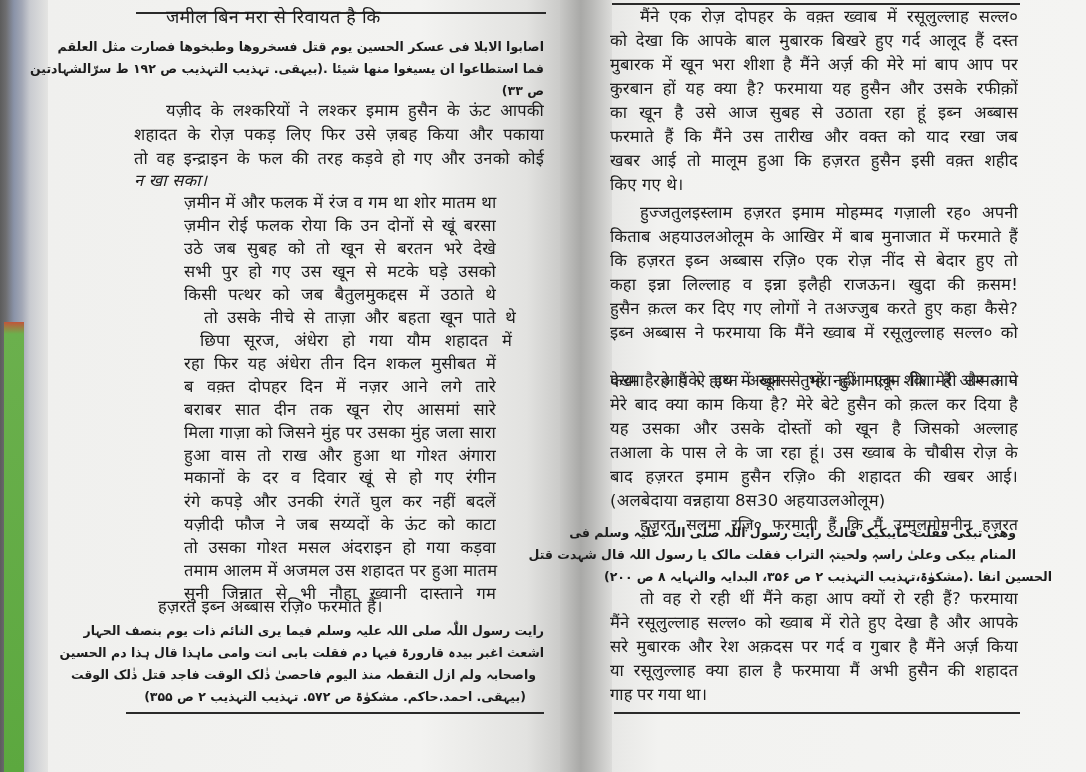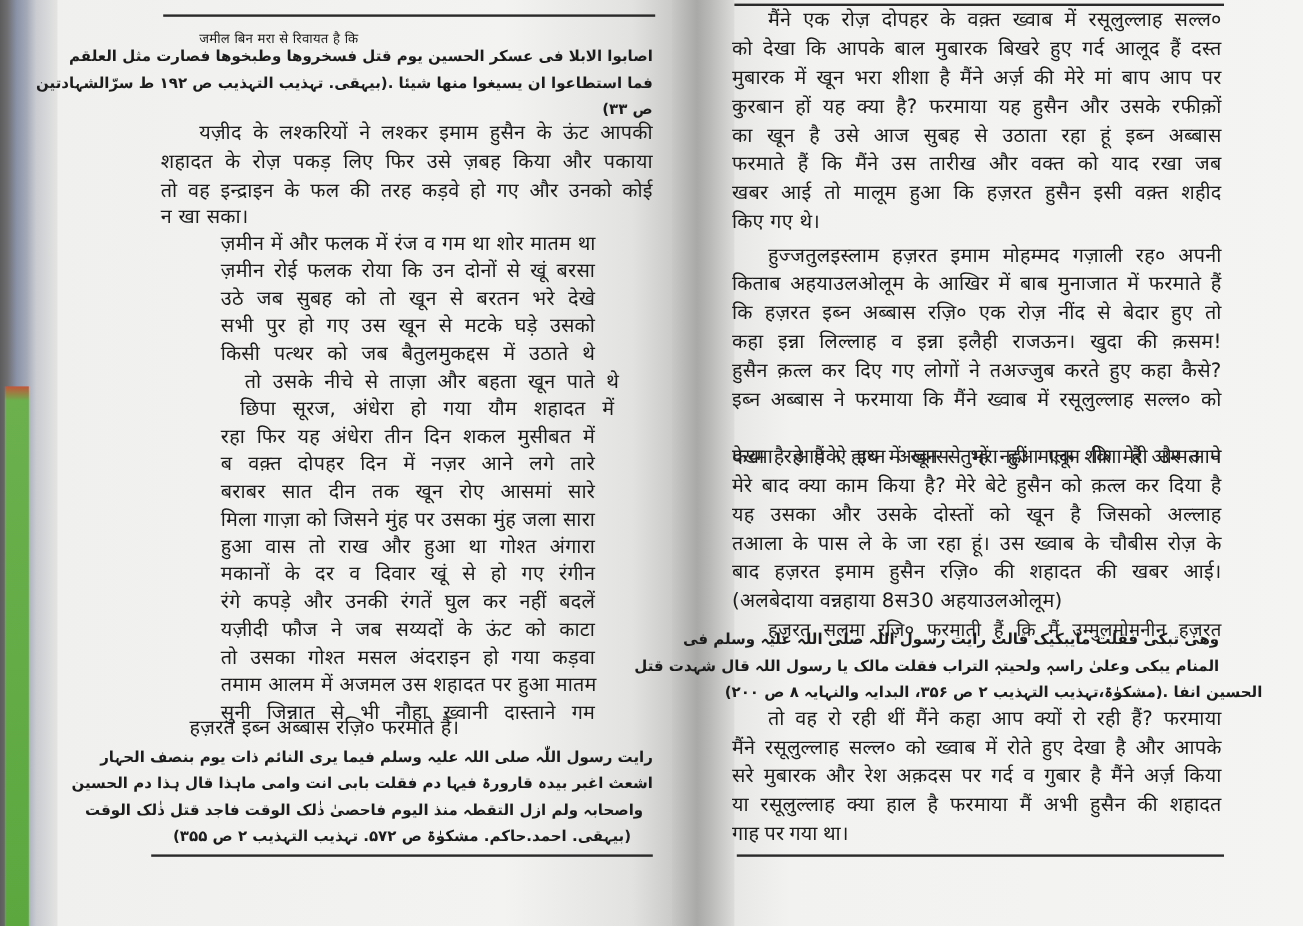--- a/index.html
+++ b/index.html
@@ -47,30 +47,30 @@
 
 <div class="edge">
     <div class="green"></div>
   </div>
 
 <div class="page-left"></div>
 <div class="page-right"></div>
 <div class="gutter"></div>
 
 <div class="rule" style="left:136px; top:12px; width:410px;"></div>
-<div class="line" style="left:166px; top:22px; font-size:11px;">जमील बिन मरा से रिवायत है कि</div>
+<div class="line" style="left:166px; top:6px; font-size:18px;">जमील बिन मरा से रिवायत है कि</div>
 
 <div class="ar" style="left:136px; top:36px; width:408px;">اصابوا الابلا فی عسکر الحسین یوم قتل فسخروها وطبخوها فصارت مثل العلقم</div>
 <div class="ar" style="left:136px; top:58px; width:408px;">فما استطاعوا ان یسیغوا منها شیئا .(بیہقی. تہذیب التہذیب ص ۱۹۲ ط سرّالشہادتین</div>
 <div class="ar right" style="left:136px; top:80px; width:408px;">ص ۳۳)</div>
 
 <div class="line just" style="left:166px; top:100px; width:378px;">यज़ीद के लश्करियों ने लश्कर इमाम हुसैन के ऊंट आपकी</div>
 <div class="line just" style="left:134px; top:124px; width:410px;">शहादत के रोज़ पकड़ लिए फिर उसे ज़बह किया और पकाया</div>
 <div class="line just" style="left:134px; top:148px; width:410px;">तो वह इन्द्राइन के फल की तरह कड़वे हो गए और उनको कोई</div>
-<div class="line" style="left:134px; top:170px;">न खा सका।</div>
+<div class="line" style="left:134px; top:170px;font-style:italic;">न खा सका।</div>
 
 <div>
   <div class="line just" style="left:184px; top:192px; width:312px;">ज़मीन में और फलक में रंज व गम था शोर मातम था</div>
   <div class="line just" style="left:184px; top:215px; width:312px;">ज़मीन रोई फलक रोया कि उन दोनों से खूं बरसा</div>
   <div class="line just" style="left:184px; top:238px; width:312px;">उठे जब सुबह को तो खून से बरतन भरे देखे</div>
   <div class="line just" style="left:184px; top:261px; width:312px;">सभी पुर हो गए उस खून से मटके घड़े उसको</div>
   <div class="line just" style="left:184px; top:284px; width:312px;">किसी पत्थर को जब बैतुलमुकद्दस में उठाते थे</div>
   <div class="line just" style="left:184px; top:307px; width:312px;margin-left:20px;">तो उसके नीचे से ताज़ा और बहता खून पाते थे</div>
   <div class="line just" style="left:200px; top:330px; width:312px;">छिपा सूरज, अंधेरा हो गया यौम शहादत में</div>
   <div class="line just" style="left:184px; top:353px; width:312px;">रहा फिर यह अंधेरा तीन दिन शकल मुसीबत में</div>

